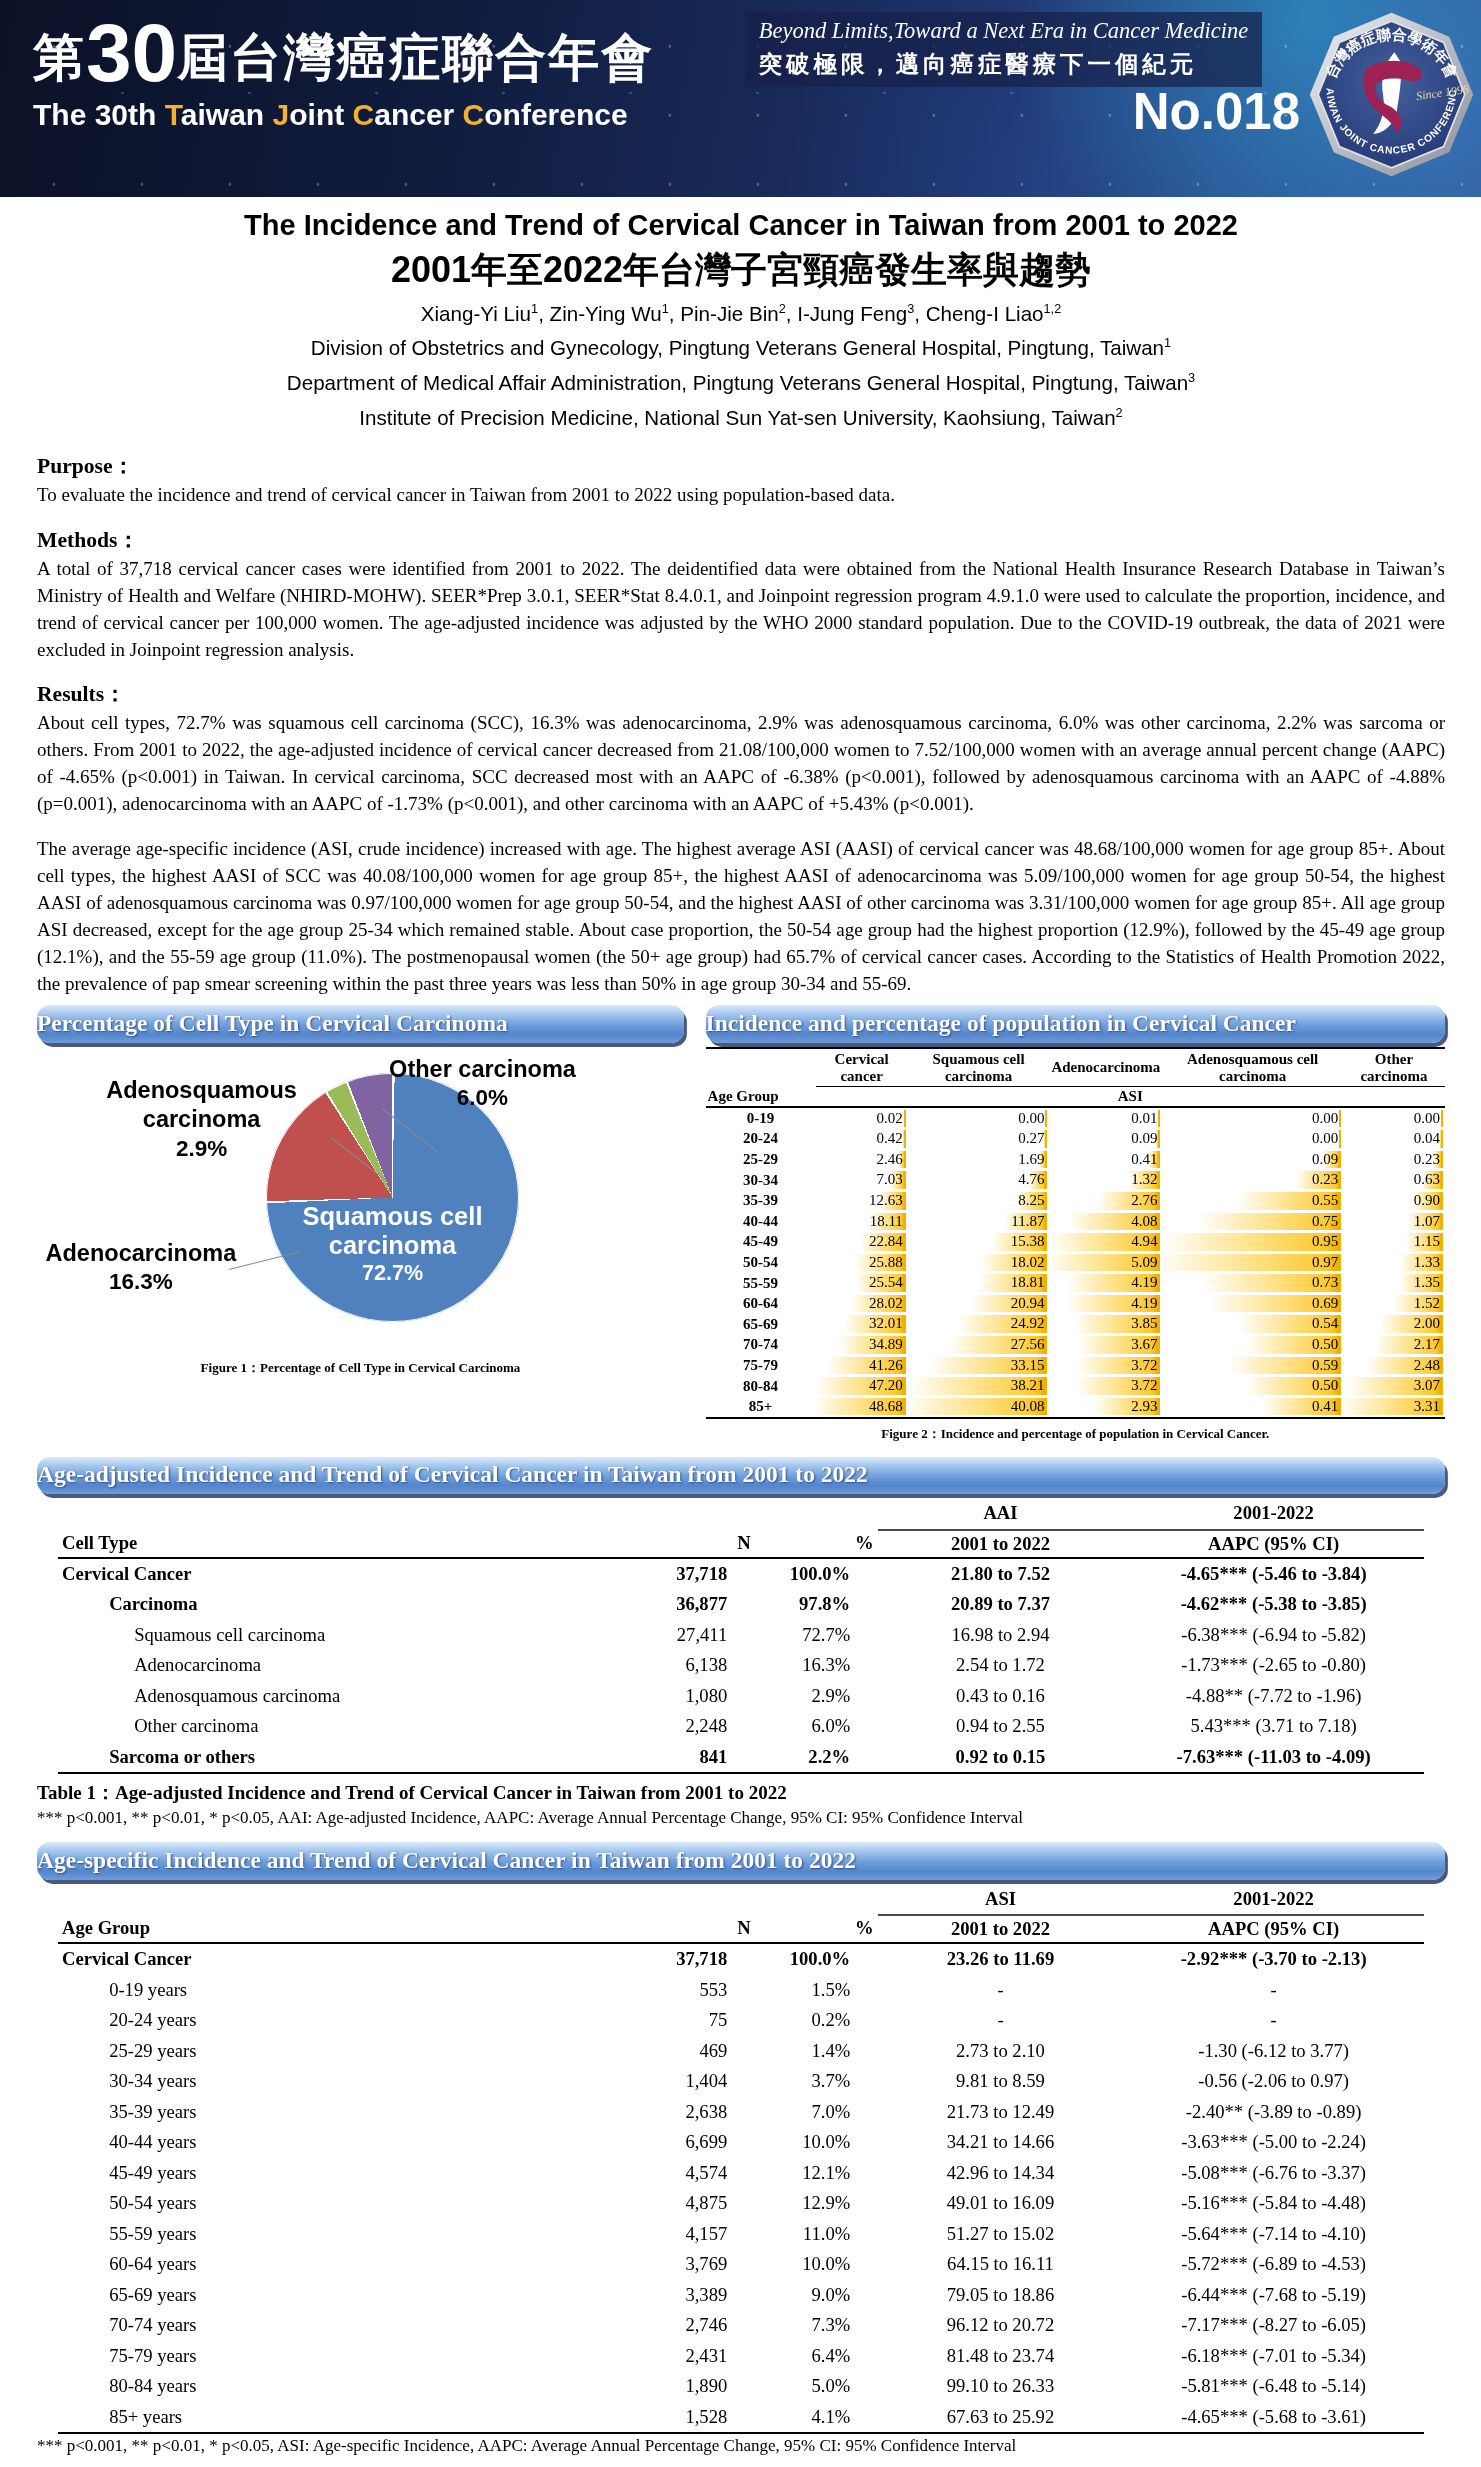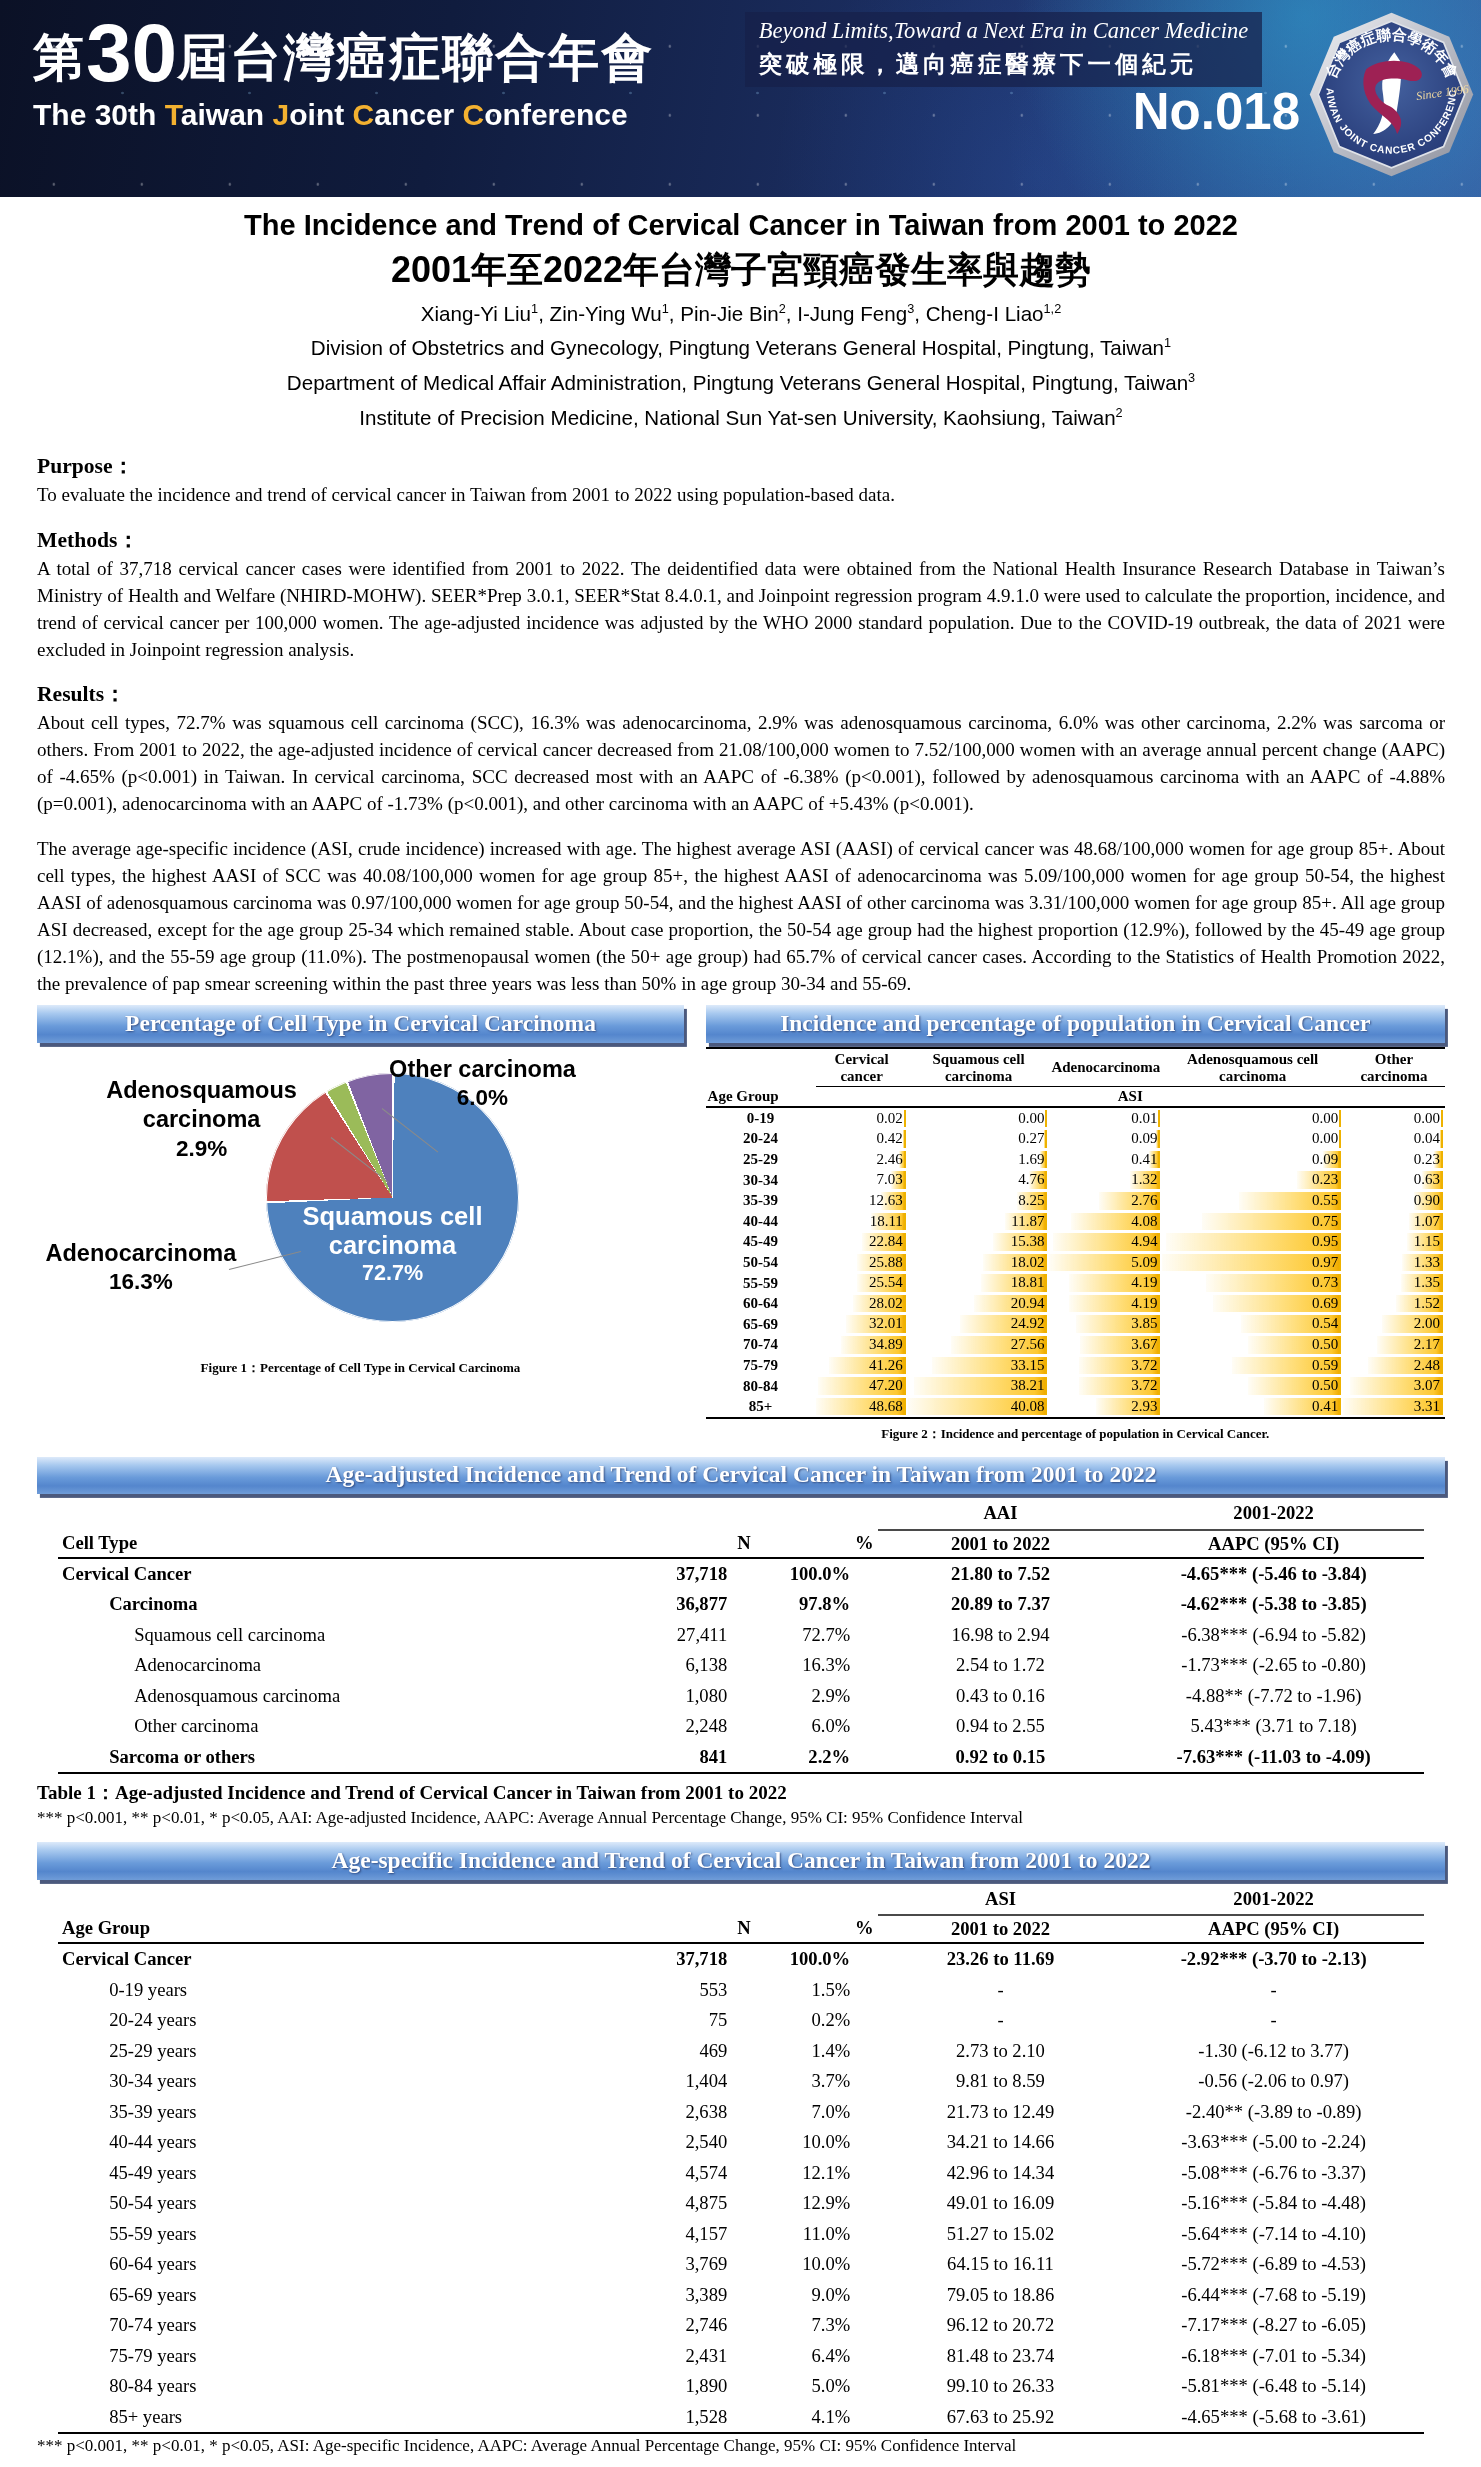--- a/index.html
+++ b/index.html
@@ -47,25 +47,25 @@
   .authors sup{font-size:12.7px;}
   .affils{font-size:20.6px;margin-top:3.9px;line-height:1.7;}
   .affils sup{font-size:12.7px;}
 
   
   .main{padding:0 37px;}
   .sec-h{font-size:21.6px;font-weight:bold;margin:15.7px 0 2px 0;}
   .para{font-size:19px;line-height:1.42;text-align:justify;}
 
   
-  .banner{position:relative;margin:0 0 3.9px 0;text-align:center;color:#fff;
+  .banner{position:relative;margin:0 0 3.9px 0;text-align:left;color:#fff;
     font-weight:bold;font-size:23.5px;padding:4.9px 0 5.9px 0;
     background:linear-gradient(180deg,#ddeafa 0%,#a8c9ef 22%,#6a9bda 55%,#5486cd 78%,#6f9cd8 100%);
     box-shadow:2.9px 3.9px 0 rgba(30,48,92,.8);
-    text-shadow:1px 1px 2px rgba(40,60,110,.8);}
+    text-shadow:1px 1px 2px rgba(40,60,110,.8);border-radius:13px;}
 
   
   .figrow{display:flex;gap:21.6px;margin-top:7.8px;align-items:flex-start;}
   .fig1{width:647px;flex:0 0 647px;}
   .fig2{flex:1;}
   .pie-area{position:relative;height:306px;font-family:"Liberation Sans",sans-serif;}
   .pie{position:absolute;left:229px;top:25.5px;width:253px;height:249px;border-radius:50%;
     box-shadow:0 0 0 1px #ffffff inset;}
   .pie-scc{position:absolute;left:0;right:0;top:52%;text-align:center;color:#fff;
     font-weight:bold;font-size:25.5px;line-height:1.15;}
@@ -918,21 +918,21 @@
             <tr class="lv1">
               <td class="lbl">35-39 years</td>
               <td class="r">2,638</td>
               <td class="r">7.0%</td>
               <td class="c">21.73 to 12.49</td>
               <td class="c">-2.40** (-3.89 to -0.89)</td>
             </tr>
 
             <tr class="lv1">
               <td class="lbl">40-44 years</td>
-              <td class="r">2,540</td>
+              <td class="r">6,699</td>
               <td class="r">10.0%</td>
               <td class="c">34.21 to 14.66</td>
               <td class="c">-3.63*** (-5.00 to -2.24)</td>
             </tr>
 
             <tr class="lv1">
               <td class="lbl">45-49 years</td>
               <td class="r">4,574</td>
               <td class="r">12.1%</td>
               <td class="c">42.96 to 14.34</td>

